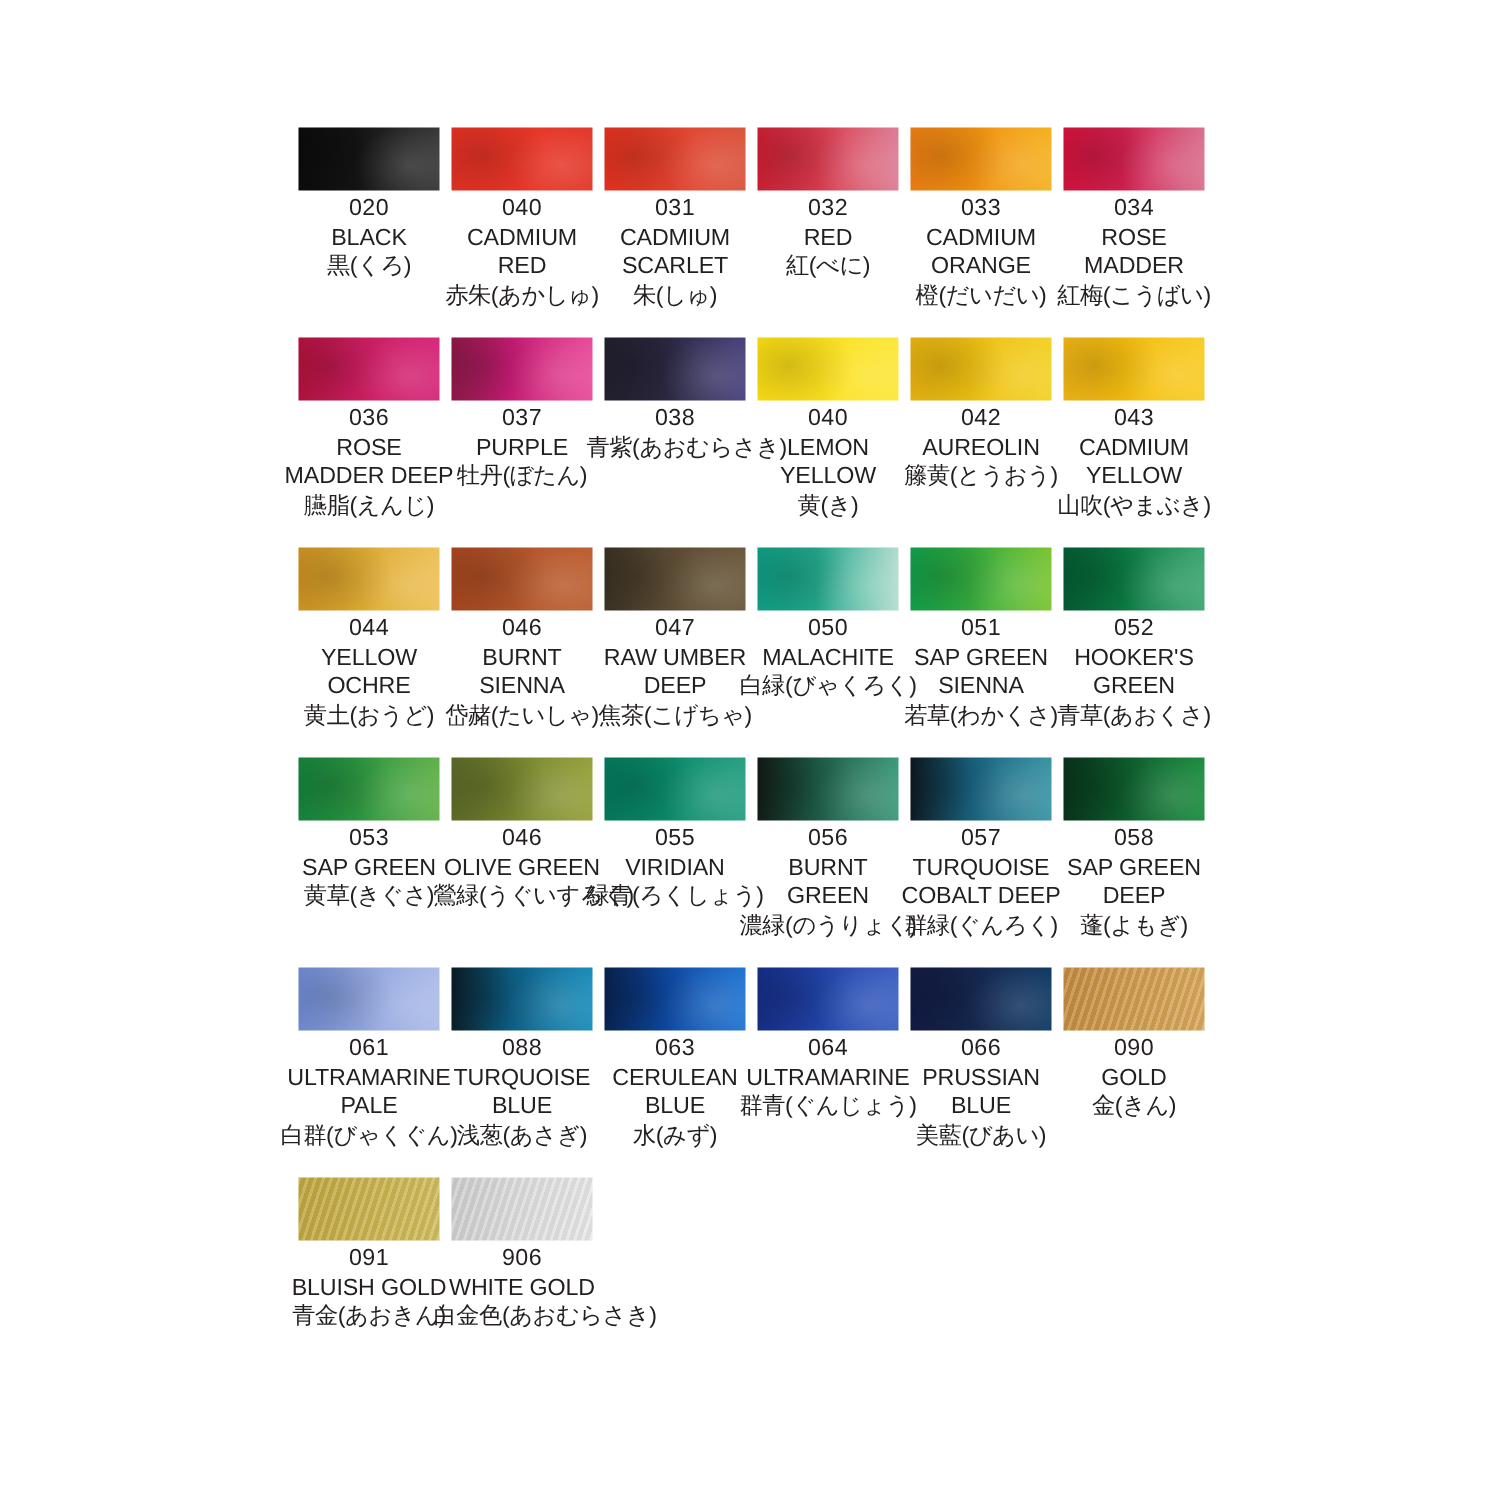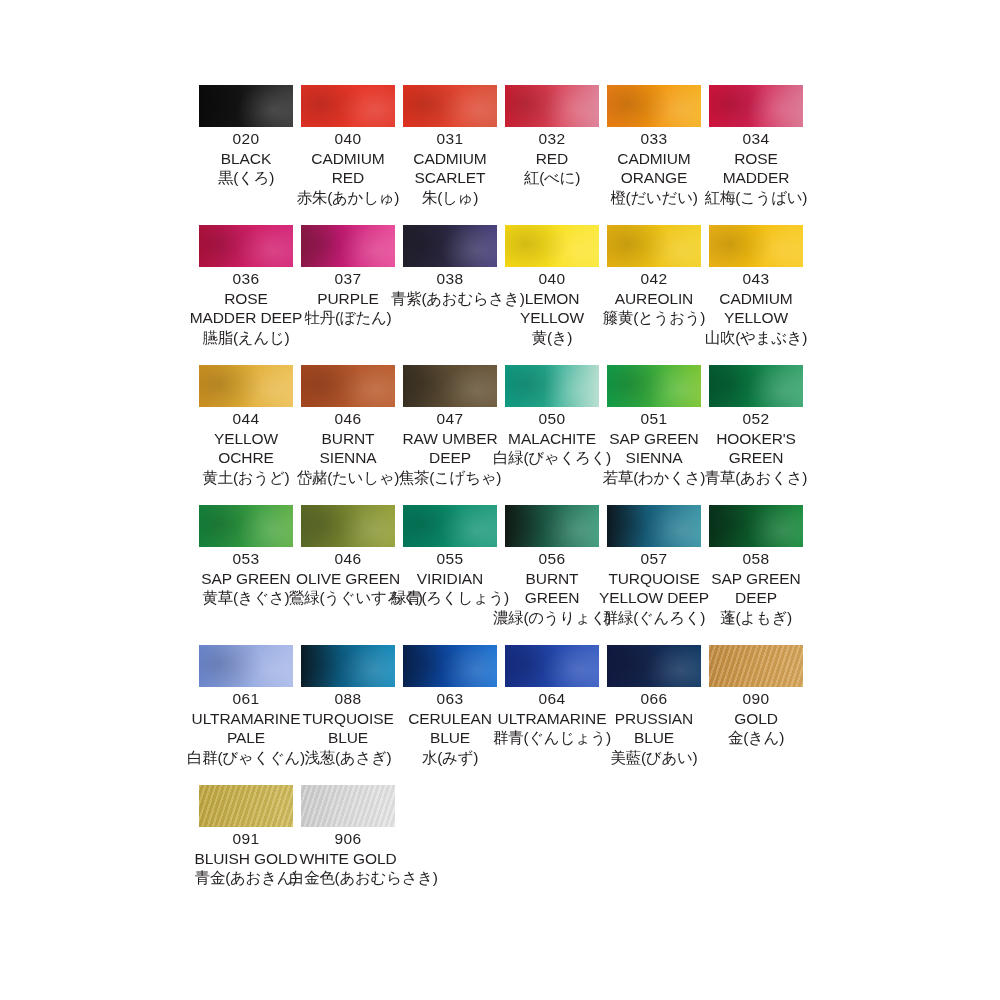--- a/index.html
+++ b/index.html
@@ -309,21 +309,21 @@
           </div>
           <div class="jp">濃緑(のうりょく)</div>
         </div>
       </div>
       <div class="cell">
         <div class="swatch" style="background: radial-gradient(70% 120% at 22% 45%, rgba(0, 0, 0, 0.16) 0%, rgba(0, 0, 0, 0) 65%), radial-gradient(55% 90% at 78% 60%, rgba(255, 255, 255, 0.14) 0%, rgba(255, 255, 255, 0) 70%), linear-gradient(92deg, rgb(13, 24, 32) 0%, rgb(24, 97, 126) 42%, rgb(60, 150, 166) 100%);"></div>
         <div class="labels">
           <div class="code">057</div>
           <div class="name">
             <span class="nm-line">TURQUOISE</span>
-            <span class="nm-line">YELLOW DEEP</span>
+            <span class="nm-line">COBALT DEEP</span>
           </div>
           <div class="jp">群緑(ぐんろく)</div>
         </div>
       </div>
       <div class="cell">
         <div class="swatch" style="background: radial-gradient(70% 120% at 22% 45%, rgba(0, 0, 0, 0.16) 0%, rgba(0, 0, 0, 0) 65%), radial-gradient(55% 90% at 78% 60%, rgba(255, 255, 255, 0.14) 0%, rgba(255, 255, 255, 0) 70%), linear-gradient(92deg, rgb(9, 51, 28) 0%, rgb(13, 92, 44) 42%, rgb(31, 143, 66) 100%);"></div>
         <div class="labels">
           <div class="code">058</div>
           <div class="name">
             <span class="nm-line">SAP GREEN</span>

